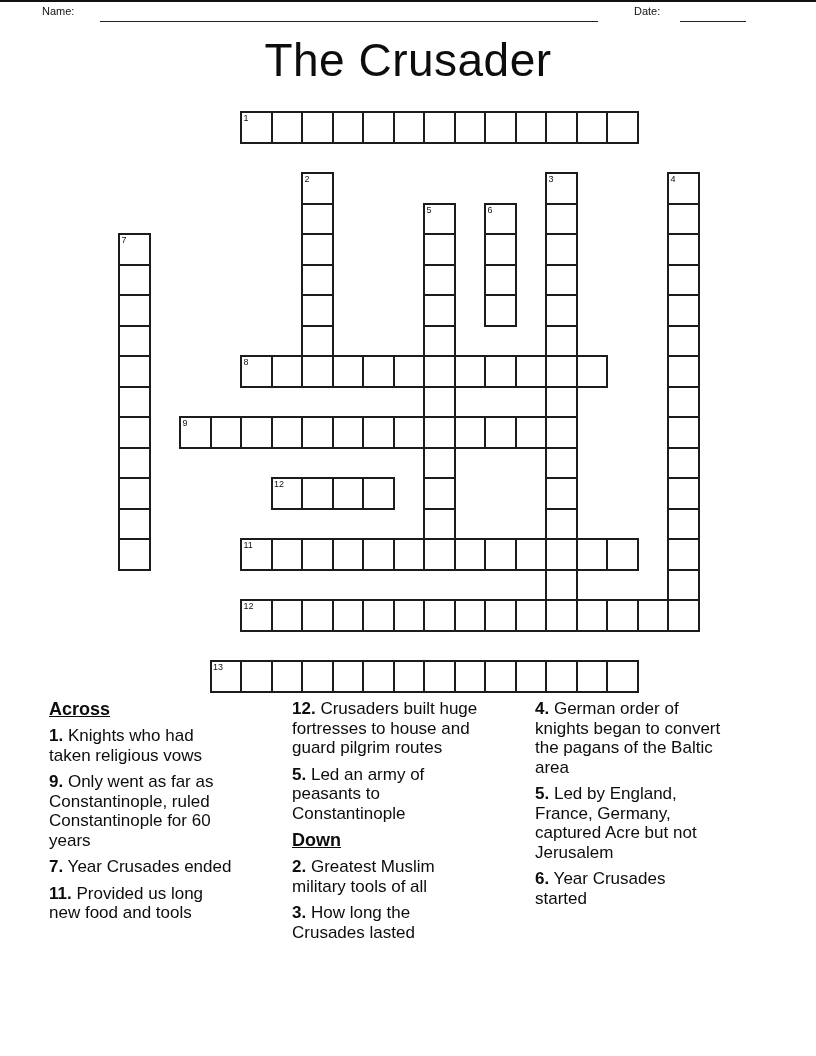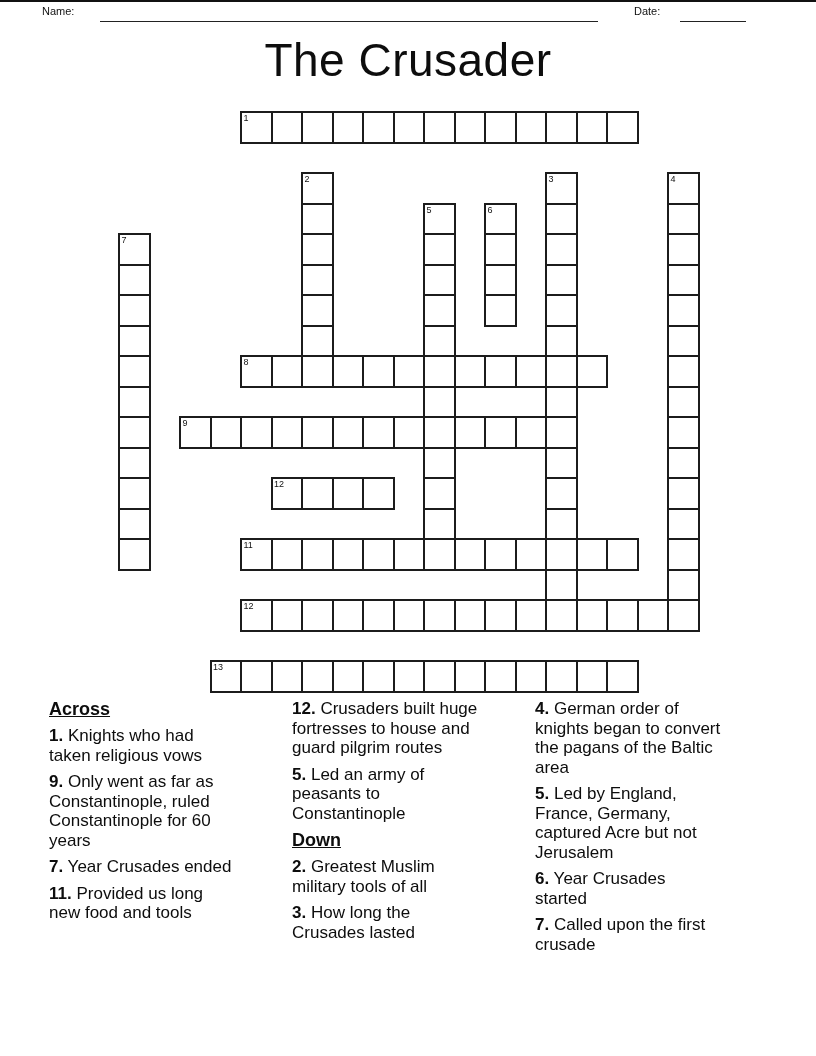--- a/index.html
+++ b/index.html
@@ -256,16 +256,14 @@
     <p class="clue"><span class="num">4.</span> <span class="txt">German order of
 knights began to convert
 the pagans of the Baltic
 area</span></p>
     <p class="clue"><span class="num">5.</span> <span class="txt">Led by England,
 France, Germany,
 captured Acre but not
 Jerusalem</span></p>
     <p class="clue"><span class="num">6.</span> <span class="txt">Year Crusades
 started</span></p>
-    <p class="clue"><span class="num">7.</span> <span class="txt">Called upon the first
-crusade</span></p>
   </div>
 </div>
 
 </body></html>

